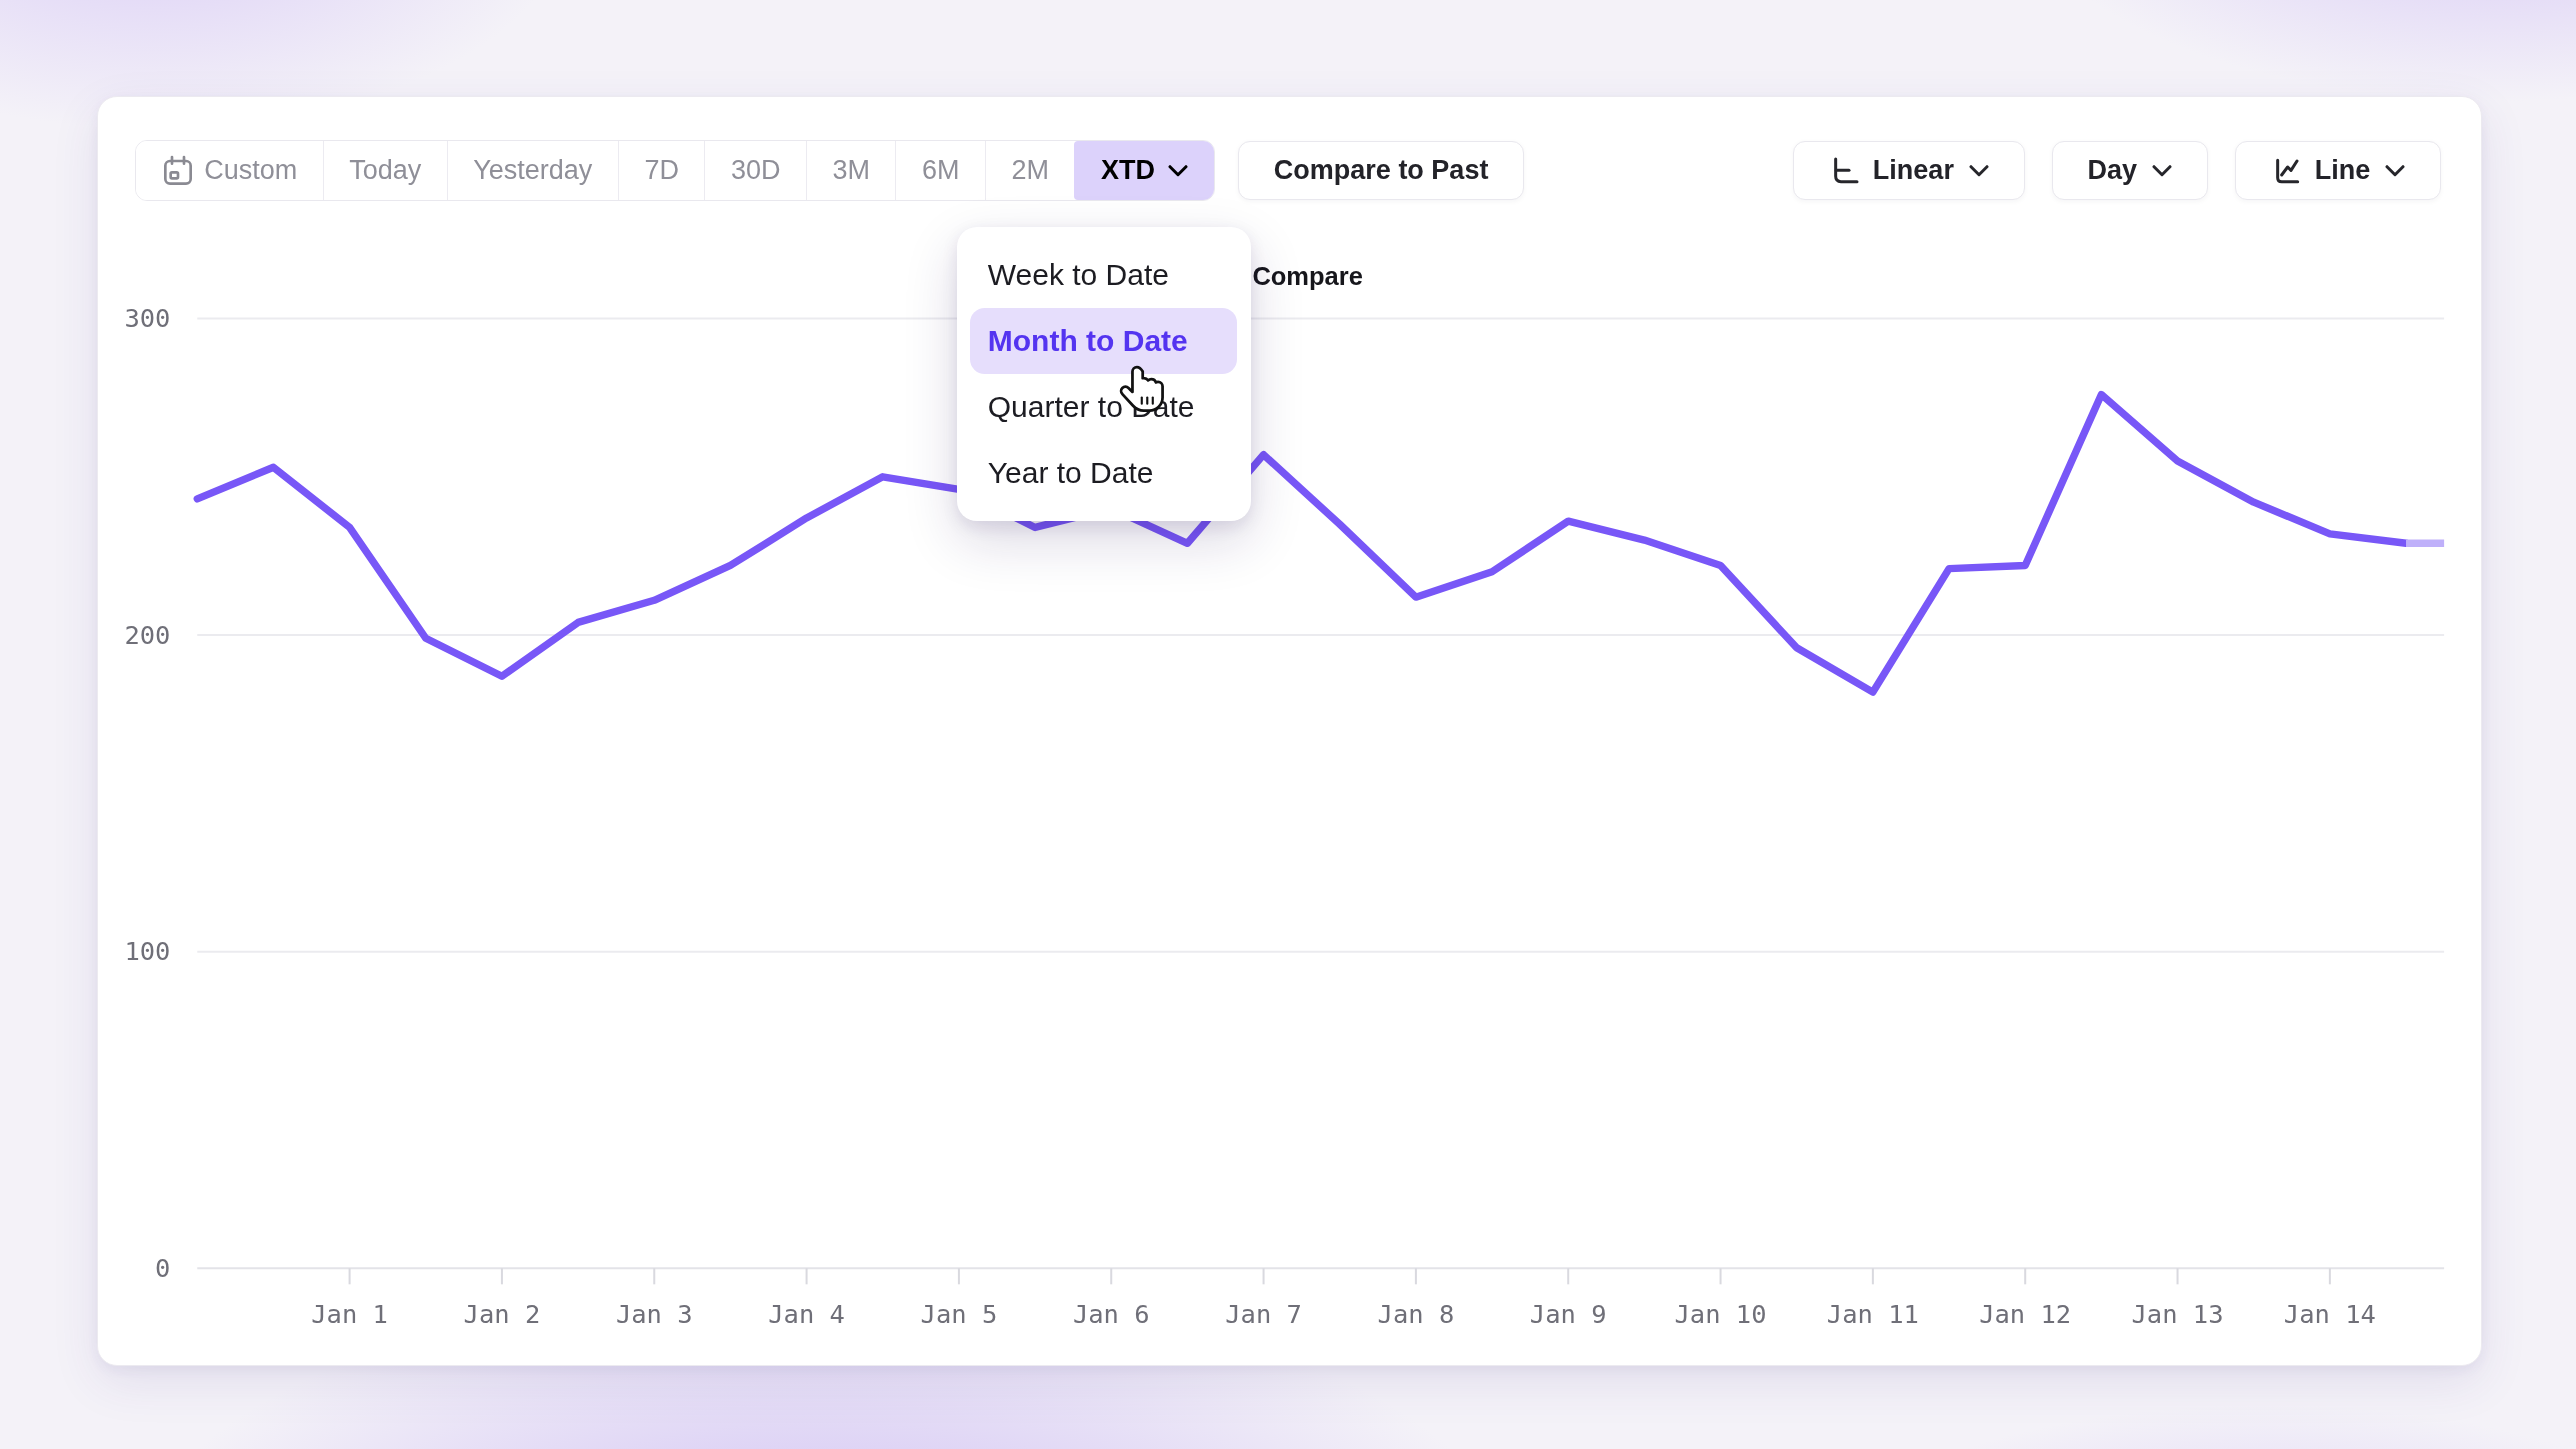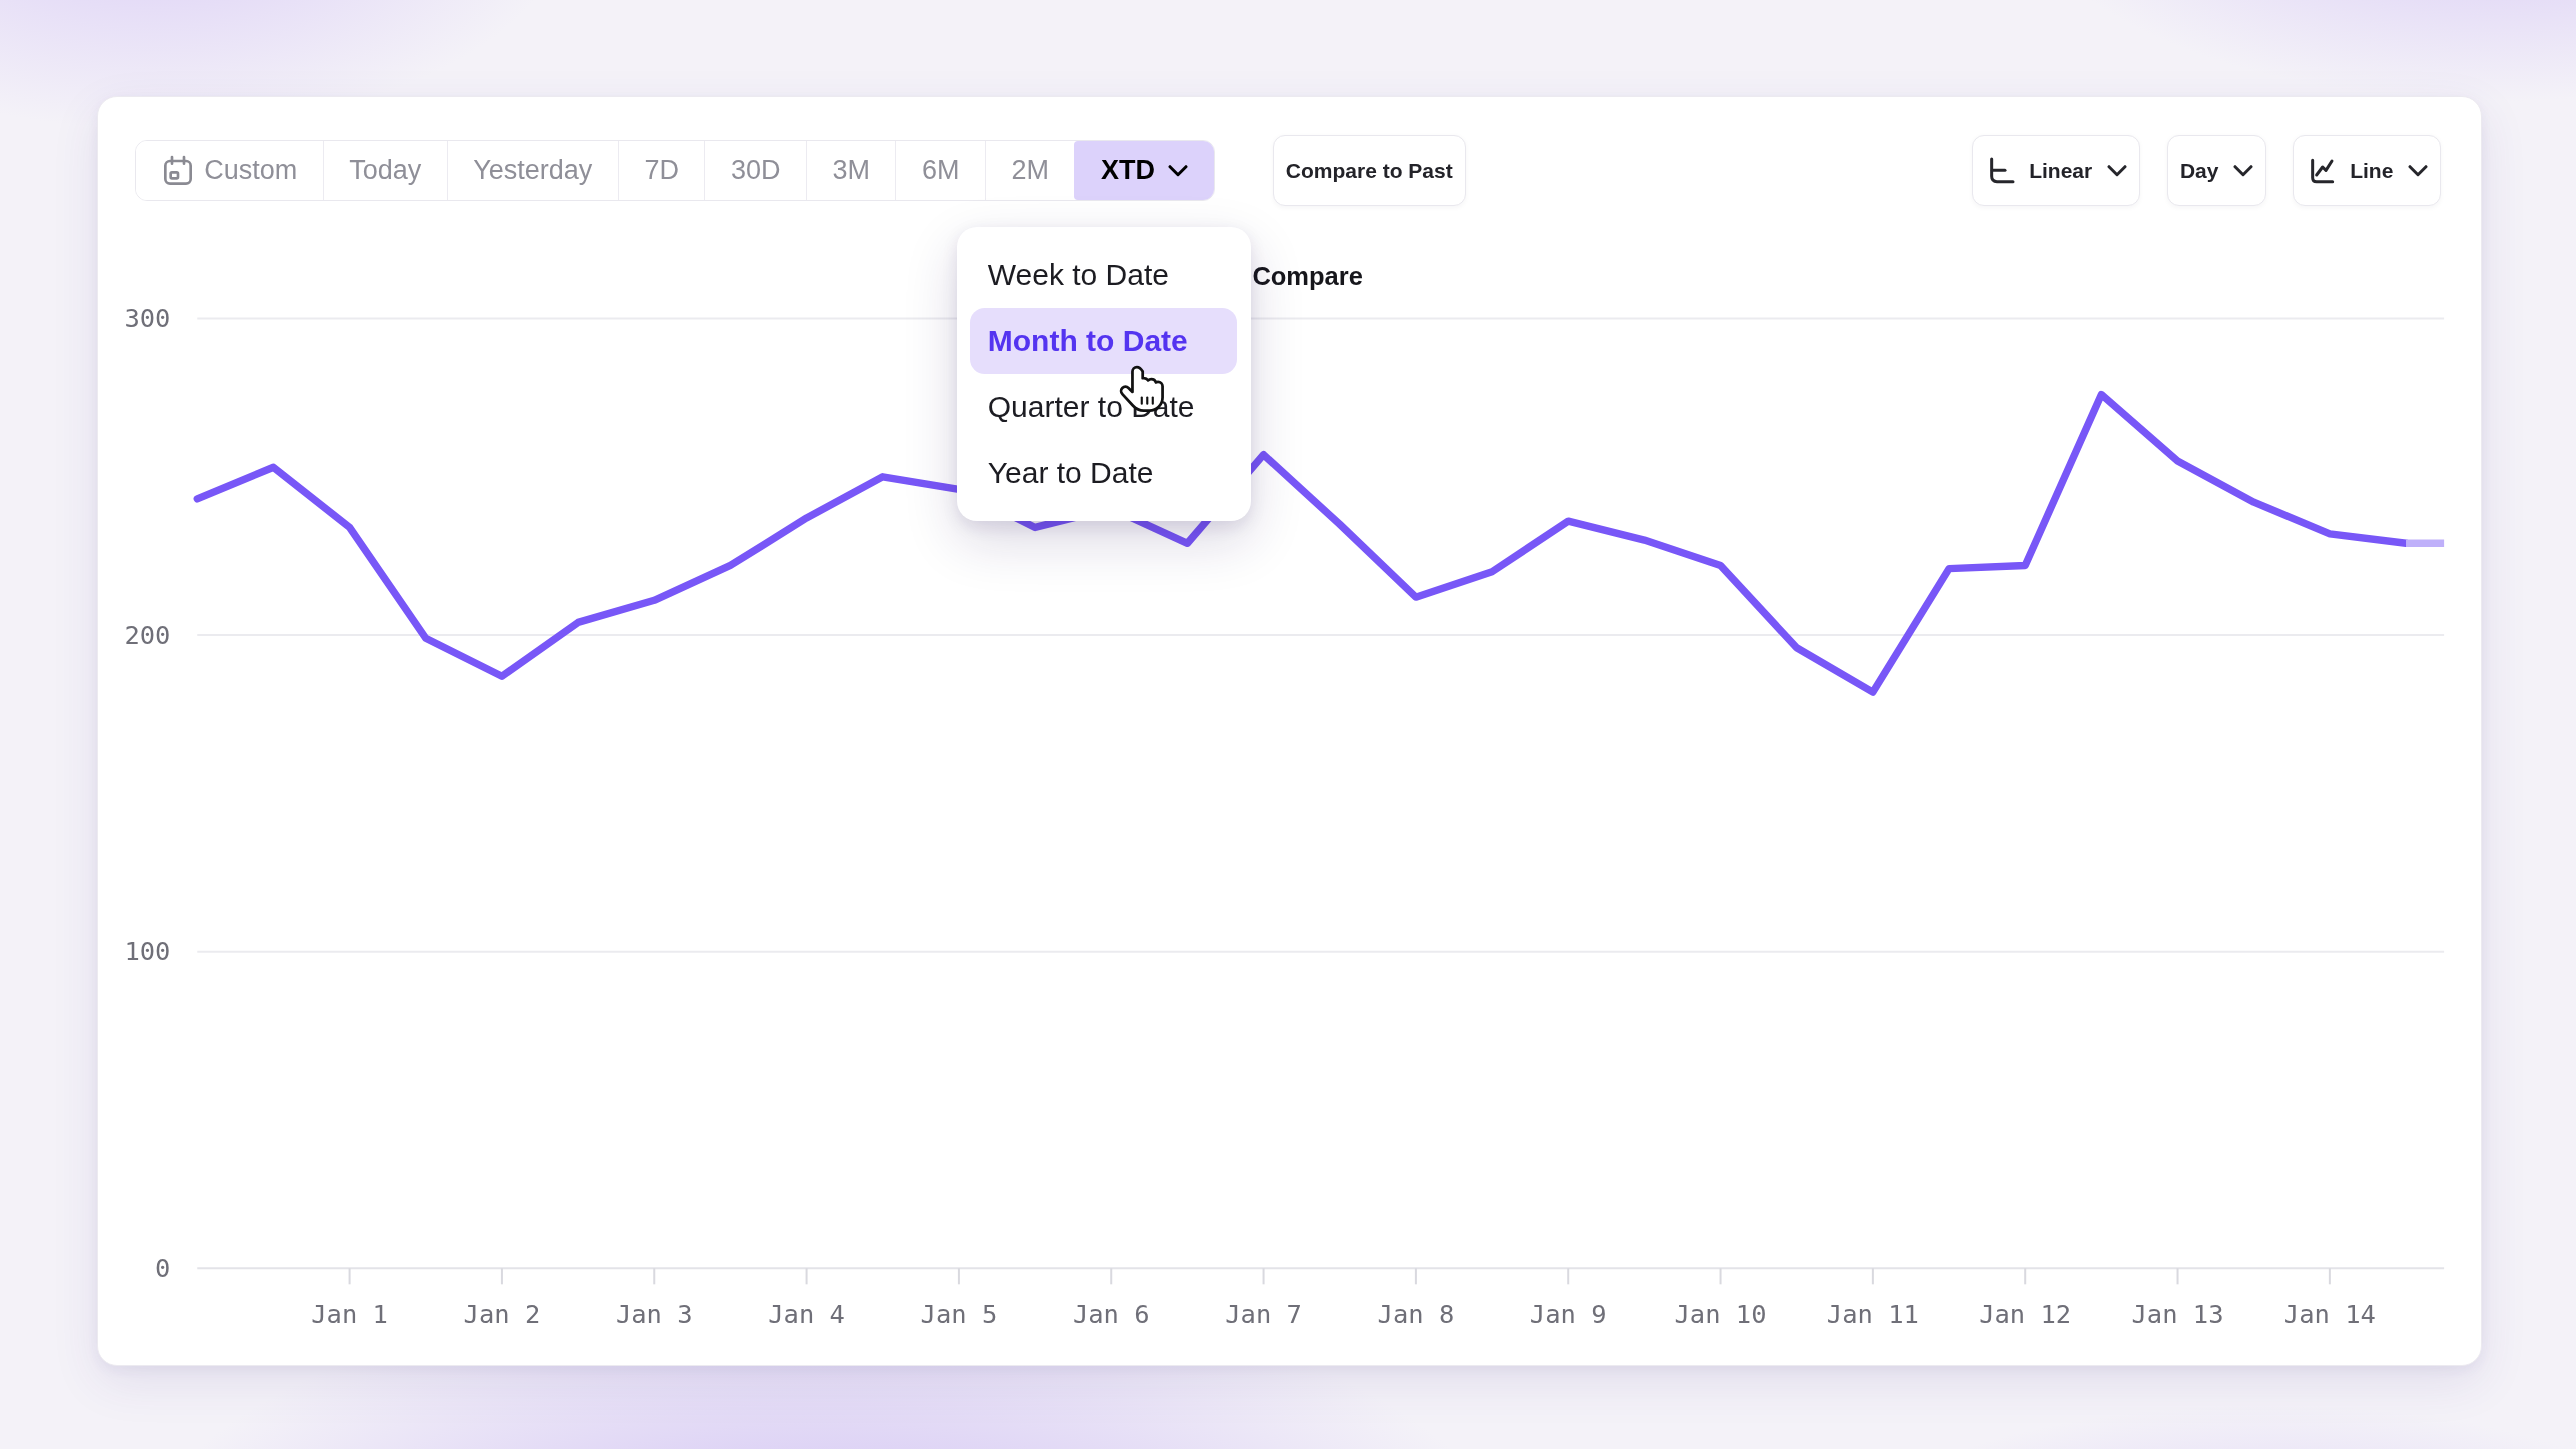--- a/index.html
+++ b/index.html
@@ -11,27 +11,27 @@
       radial-gradient(1140px 510px at 32% 110%, rgba(202,184,243,.95) 0%, rgba(202,184,243,0) 62%),
       radial-gradient(872px 376px at 88% 112%, rgba(208,192,244,.9) 0%, rgba(208,192,244,0) 58%),
       #f4f2f8;
   }
   .card{
     position:absolute;left:97px;top:96px;width:2383px;height:1268px;
     background:#ffffff;border:1.3px solid #eceaf0;border-radius:20px;
     box-shadow:0 16px 47px rgba(70,50,140,.10), 0 4px 12px rgba(70,50,140,.06);
   }
   
-  .toolbar{position:absolute;left:37px;top:44px;right:40px;height:59px;display:flex;align-items:center;gap:35px;}
+  .toolbar{position:absolute;left:37px;top:44px;right:40px;height:59px;display:flex;align-items:center;}
   .seg-group{display:flex;align-items:stretch;height:59px;background:#fff;border:1.3px solid #e9e8ee;border-radius:12px;overflow:hidden;}
   .seg{display:flex;align-items:center;gap:10.7px;padding:0 25.5px;font-size:27px;font-weight:500;color:#8f8f98;background:#fff;border:none;cursor:pointer;white-space:nowrap;}
   .seg + .seg{border-left:1.3px solid #ecebf1;}
   .seg.active{background:#dcd2fb;color:#000000;font-weight:600;border-radius:4px;border-left-color:transparent;}
-  .btn{display:flex;align-items:center;gap:12px;height:71px;padding:0 12px;background:#fff;border:1.3px solid #e9e8ee;border-radius:12px;
-       font-size:21px;font-weight:600;color:#232329;cursor:pointer;white-space:nowrap;box-shadow:0 1.3px 5.4px rgba(30,20,60,.04);}
+  .btn{display:flex;align-items:center;gap:12px;height:59px;padding:0 35px;background:#fff;border:1.3px solid #e9e8ee;border-radius:12px;
+       font-size:27px;font-weight:600;color:#232329;cursor:pointer;white-space:nowrap;box-shadow:0 1.3px 5.4px rgba(30,20,60,.04);}
   .compare{margin-left:23px;}
   .spacer{flex:1;}
   .right-cluster{display:flex;gap:27px;}
   .icon48{width:32px;height:32px;flex:0 0 auto;}
   .chev{width:20px;height:13.4px;margin-left:2.7px;flex:0 0 auto;}
   .cal-icon{width:32px;height:32px;color:#8a8a92;}
   
   .legend{position:absolute;left:50%;top:165px;transform:translateX(-50%);display:flex;align-items:center;gap:14.8px;}
   .legend-swatch{width:21.5px;height:21.5px;border-radius:6px;}
   .legend-label{font-size:25.5px;font-weight:600;color:#17171c;}

